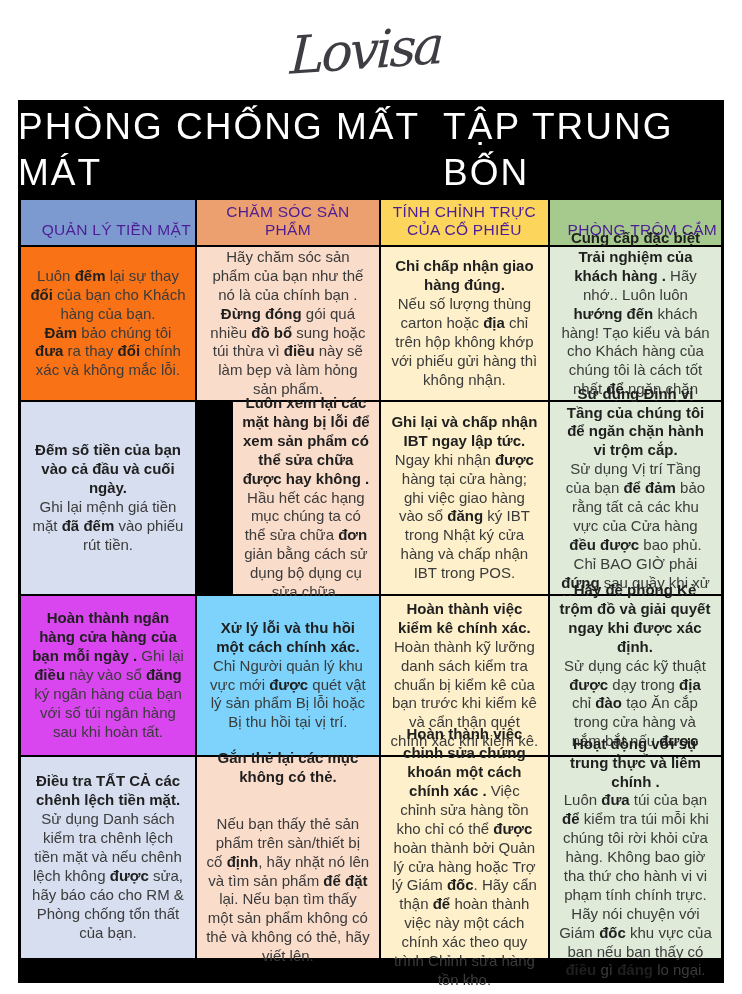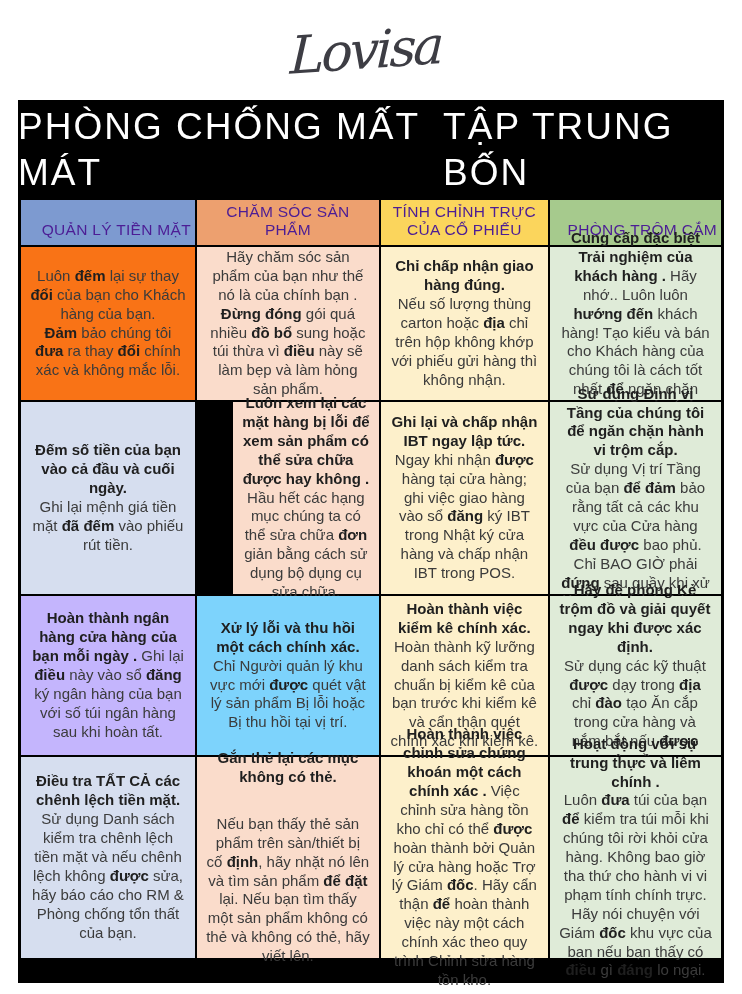--- a/index.html
+++ b/index.html
@@ -103,21 +103,21 @@
       </div>
     <div class="td" style="background: rgb(253, 240, 203);">
         <p><b>Ghi lại và chấp nhận IBT ngay lập tức.</b></p>
         <p>Ngay khi nhận <b>được</b> hàng tại cửa hàng; ghi việc giao hàng vào sổ <b>đăng</b> ký IBT trong Nhật ký cửa hàng và chấp nhận IBT trong POS.</p>
       </div>
     <div class="td" style="background: rgb(223, 235, 216);">
         <p><b>Sử dụng Định vị Tầng của chúng tôi để ngăn chặn hành vi trộm cắp.</b></p>
         <p>Sử dụng Vị trí Tầng của bạn <b>để đảm</b> bảo rằng tất cả các khu vực của Cửa hàng <b>đều được</b> bao phủ. Chỉ BAO GIỜ phải <b>đứng</b> sau quầy khi xử lý giao dịch bán hàng.</p>
       </div>
 
-    <div class="td" style="background: #c4b5fd;">
+    <div class="td" style="background: #d946ef;">
         <p><b>Hoàn thành ngân hàng cửa hàng của bạn mỗi ngày .</b> Ghi lại <b>điều</b> này vào sổ <b>đăng</b> ký ngân hàng của bạn với số túi ngân hàng sau khi hoàn tất.</p>
       </div>
     <div class="td" style="background: #7dd3fc;">
         <p><b>Xử lý lỗi và thu hồi một cách chính xác.</b></p>
         <p>Chỉ Người quản lý khu vực mới <b>được</b> quét vật lý sản phẩm Bị lỗi hoặc Bị thu hồi tại vị trí.</p>
       </div>
     <div class="td" style="background: rgb(253, 240, 203);">
         <p><b>Hoàn thành việc kiểm kê chính xác.</b></p>
         <p>Hoàn thành kỹ lưỡng danh sách kiểm tra chuẩn bị kiểm kê của bạn trước khi kiểm kê và cẩn thận quét chính xác khi kiểm kê.</p>
       </div>

